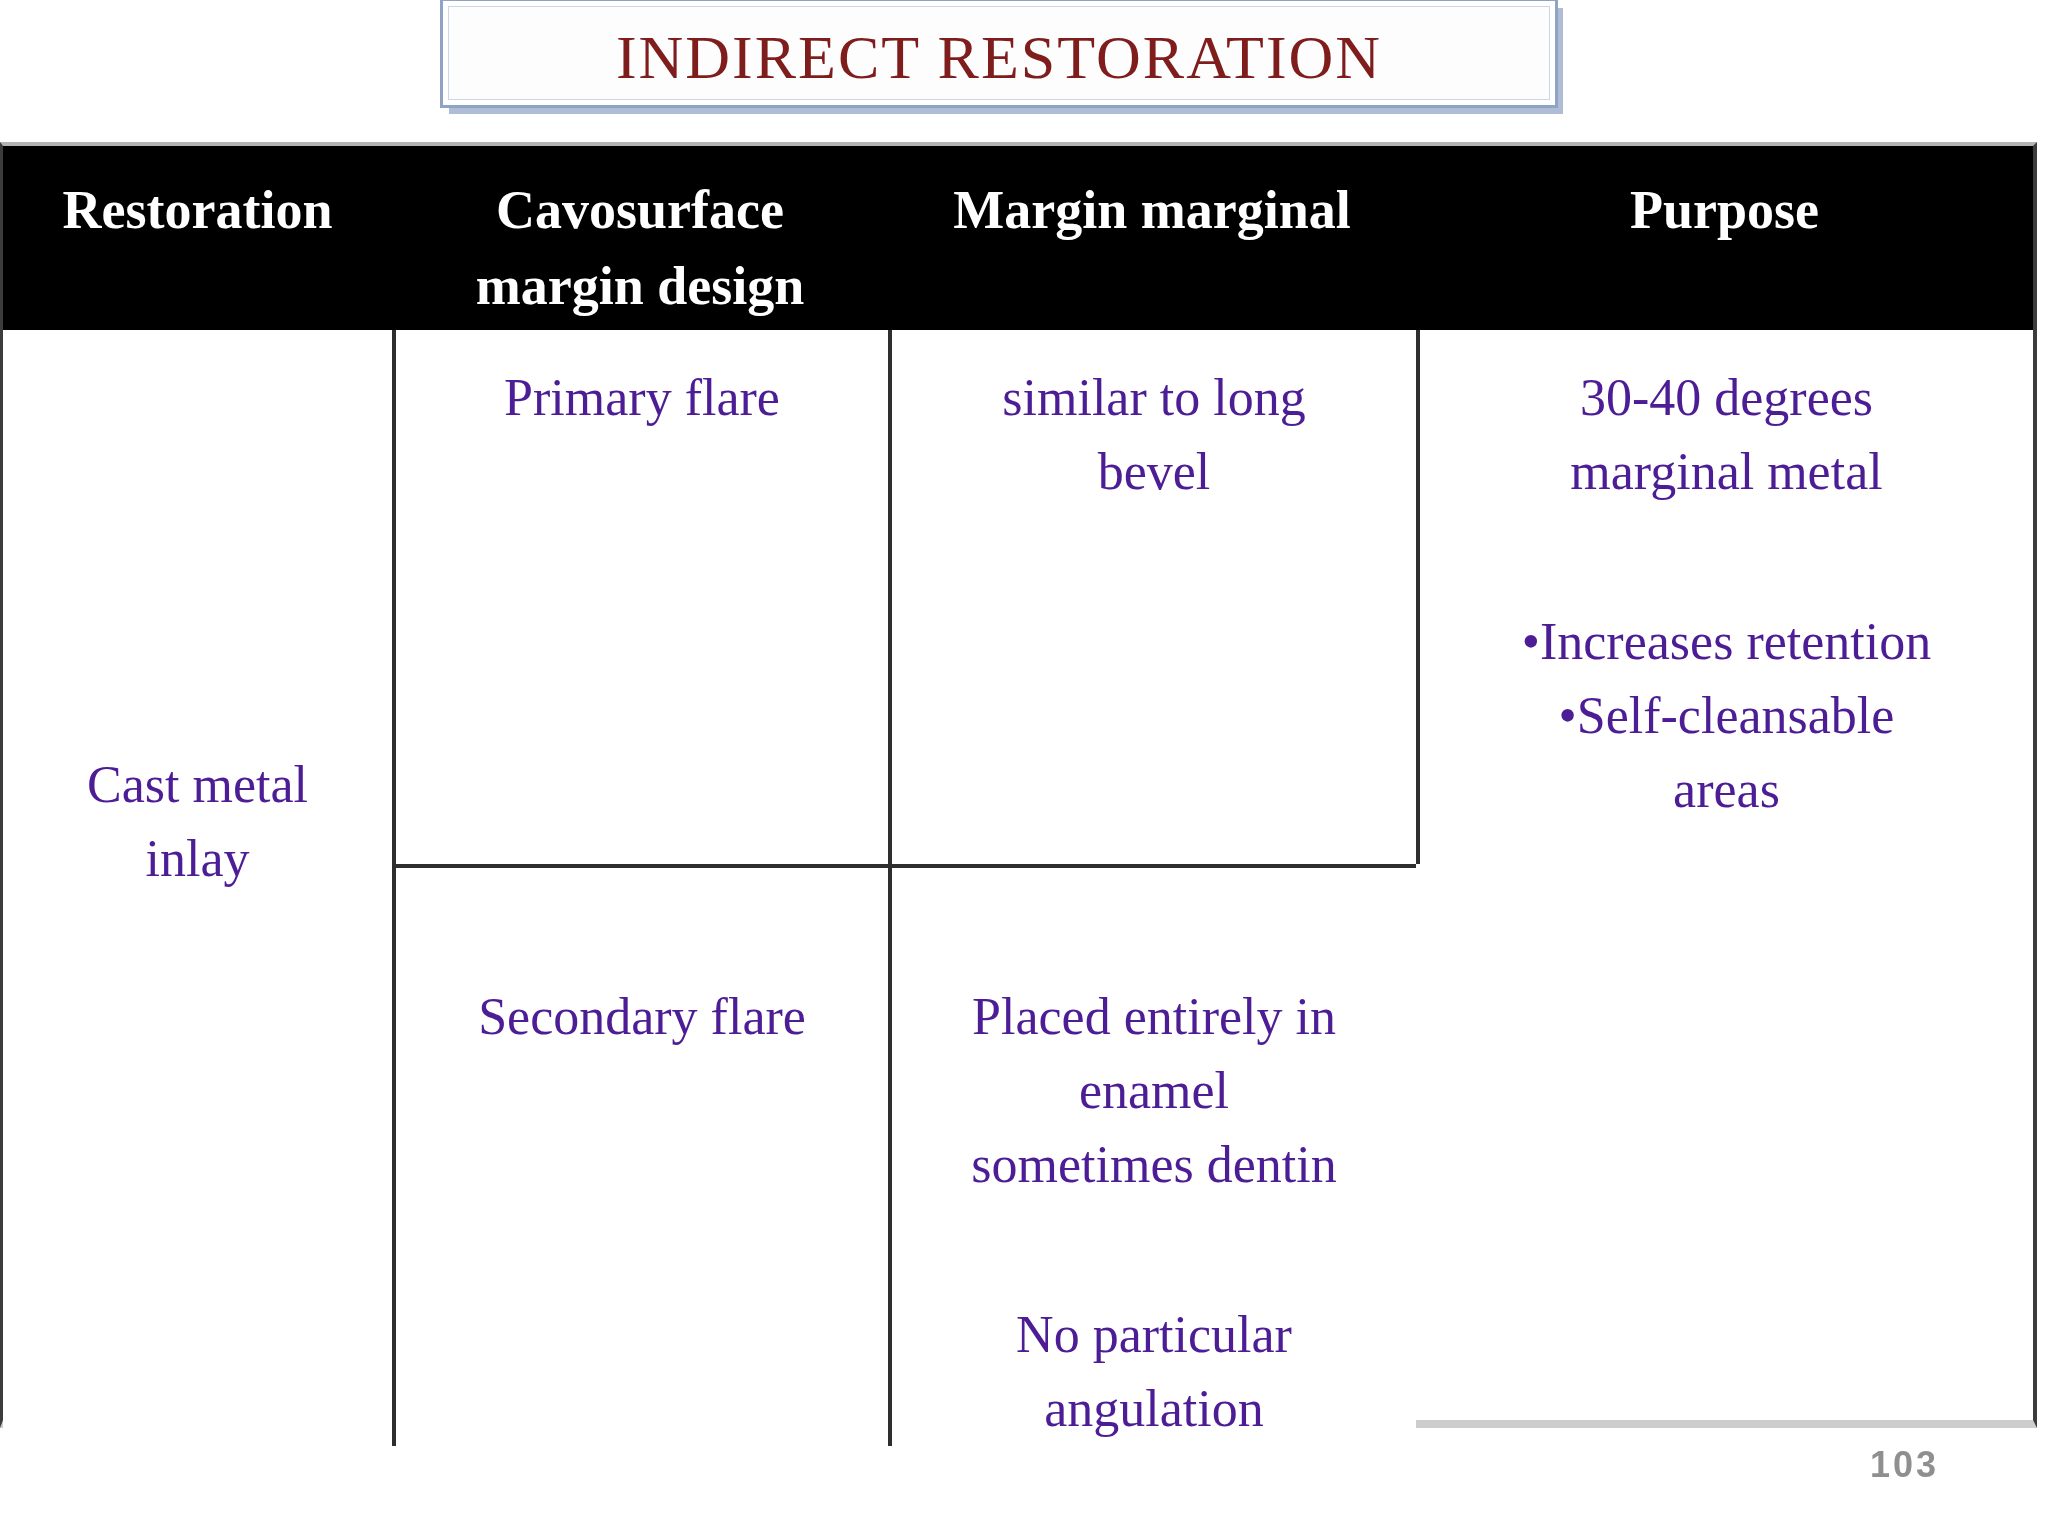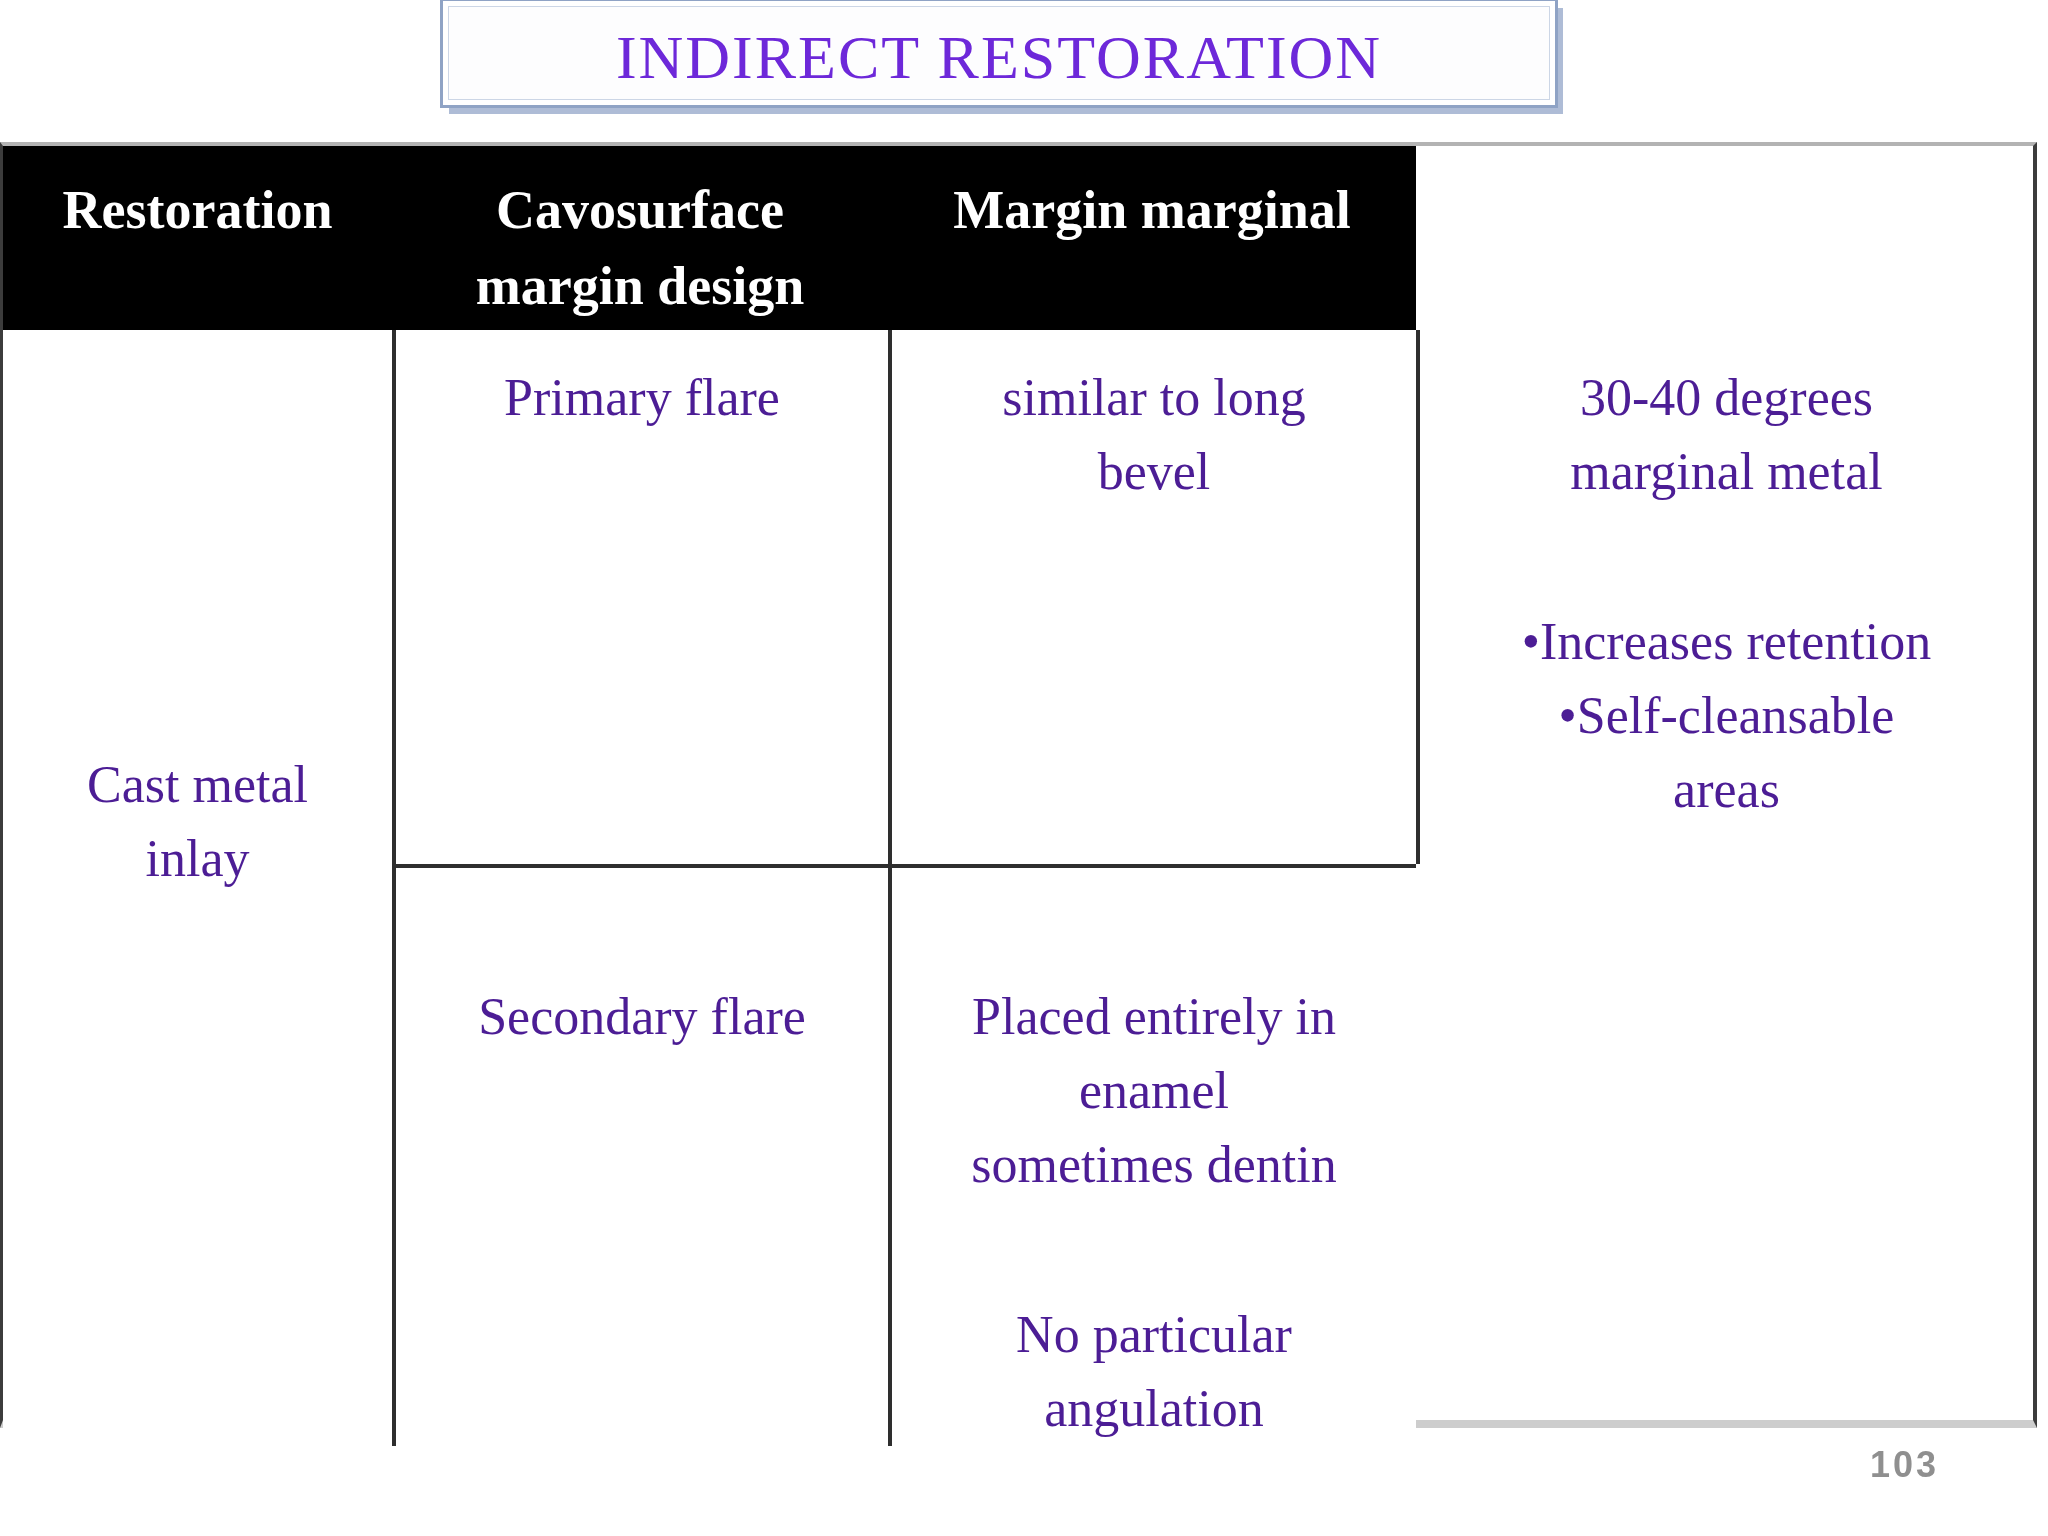--- a/index.html
+++ b/index.html
@@ -14,21 +14,21 @@
     position:absolute;left:440px;top:-2px;width:1118px;height:110px;
     box-sizing:border-box;
     background:#fdfdfe;
     border:3px solid #8fa3c5;
     box-shadow:7px 8px 0 -2px #aebcd6,
                inset 0 0 0 5px #ffffff,
                inset 0 0 0 6px #ccd6e6;
     display:flex;align-items:center;justify-content:center;
   }
   .title-text{
-    font-size:62px;color:#6d28d9;letter-spacing:2px;
+    font-size:62px;color:#7f1d1d;letter-spacing:2px;
     padding-top:8px;white-space:nowrap;
   }
 
   
   .tbl{
     position:absolute;left:0;top:142px;width:2037px;height:1286px;
     box-sizing:border-box;
     border-left:3px solid #3c3c3c;
     border-right:4px solid #3c3c3c;
     border-top:4px solid #b3b3b3;
@@ -77,20 +77,21 @@
 
   <div class="title-box">
     <span class="title-text">INDIRECT RESTORATION</span>
   </div>
 
   <div class="tbl">
 
     <div class="th">Restoration</div>
     <div class="th">Cavosurface<br>margin design</div>
     <div class="th">Margin marginal</div>
+    <div class="th">Purpose</div>
 
     <div class="td cell-restoration">
       <div class="inner">Cast metal<br>inlay</div>
     </div>
 
     <div class="td bl pt-row1 r1c2">Primary flare</div>
     <div class="td bl pt-row1 r1c3">
         <div class="para">similar to long<br>bevel</div>
       </div>
     <div class="td bl pt-row1 r1c4">

